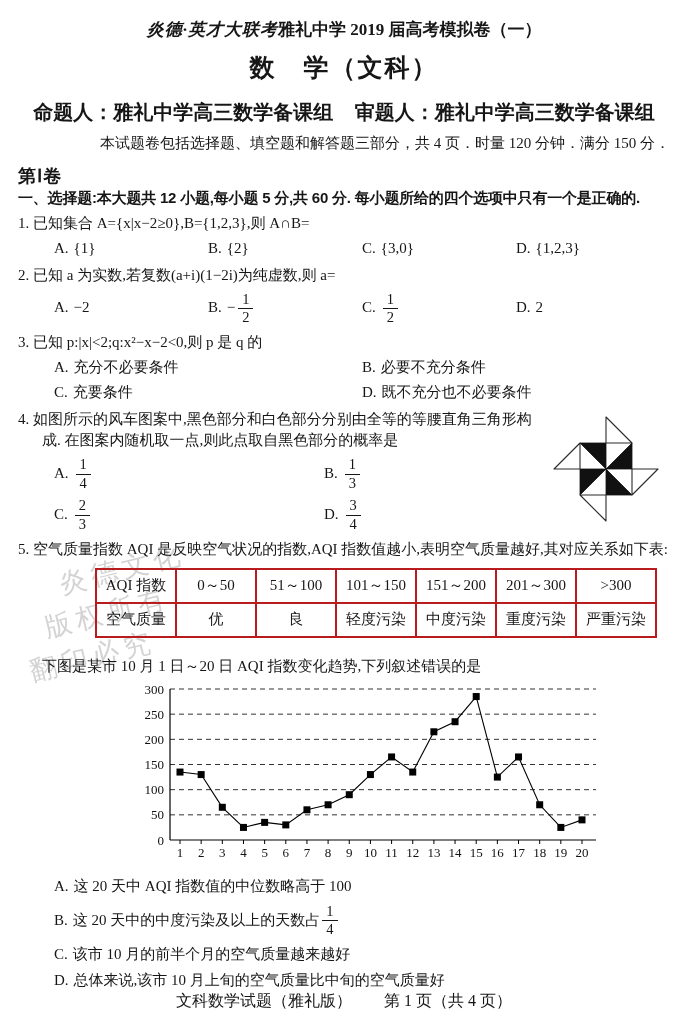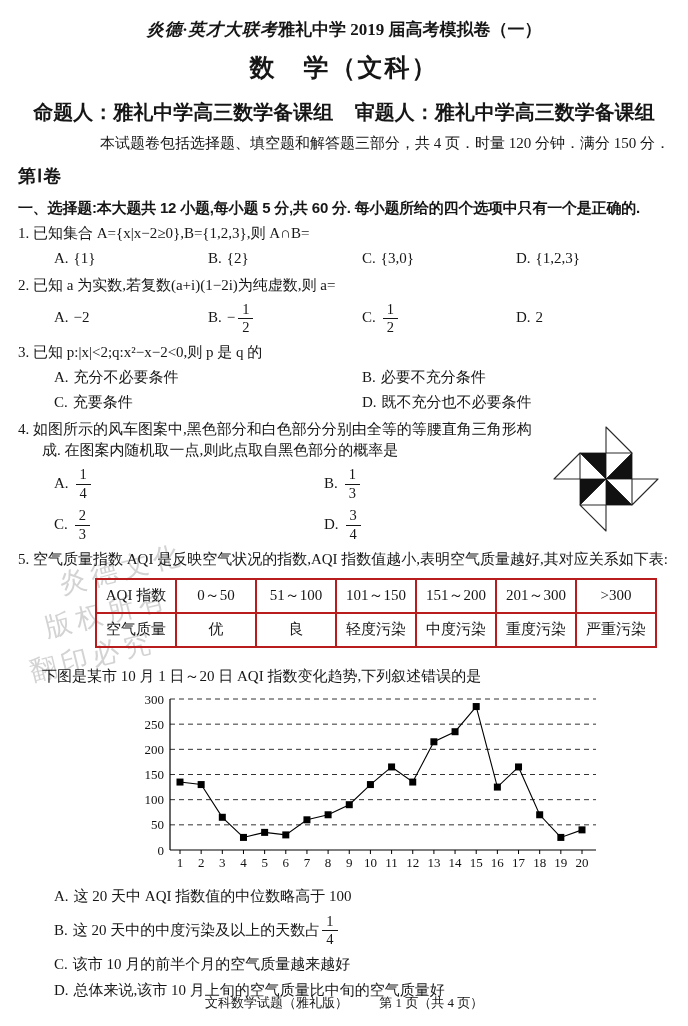--- a/index.html
+++ b/index.html
@@ -9,21 +9,21 @@
   
   .title1{text-align:center;font-size:17px;font-weight:bold;margin:2px 0 0 0;white-space:nowrap;}
   .title1 .brush{font-style:italic;font-weight:900;letter-spacing:1px;}
   .title2{text-align:center;font-size:25px;font-weight:bold;margin:10px 0 0 0;letter-spacing:2px;}
   .setters{text-align:center;font-family:"Liberation Sans", sans-serif;font-weight:bold;
            font-size:20px;margin-top:15px;}
   .setters span{margin:0 8px;}
   .instructions{margin-top:8px;text-indent:1.8em;font-size:15px;text-align:right;}
   .section-title{font-size:18px;font-weight:bold;margin-top:11px;letter-spacing:1px;}
   .intro{font-family:"Liberation Sans", sans-serif;font-weight:bold;font-size:15px;
-         margin-top:11px;white-space:nowrap;letter-spacing:-0.2px;}
+         margin-top:1px;white-space:nowrap;letter-spacing:-0.2px;}
   
   .q{margin-top:5px;line-height:1.45;}
   .q-text{padding-left:24px;text-indent:-24px;}
   .opts{display:flex;margin-top:3px;padding-left:36px;}
   .opts .opt{display:flex;align-items:center;}
   .opts4 .opt{width:25%;}
   .opts2 .opt{width:50%;}
   .opt .lbl{margin-right:5px;}
   .frac{display:inline-block;text-align:center;vertical-align:middle;line-height:1.05;
         font-size:14.5px;margin:2px 2px;}
@@ -40,21 +40,21 @@
   .aqi-table td{border:2px solid #b91c1c;text-align:center;padding:5px 8px;height:22px;
                 min-width:62px;}
   .aqi-table{border:2px solid #161616;}
   .chart-intro{margin-top:18px;padding-left:24px;}
   .chart-box{margin:2px 0 0 110px;}
   .tick{font-size:13px;font-family:"Liberation Serif", serif;fill:#111;}
   
   .optrows .optrow{display:flex;align-items:center;padding-left:36px;margin-top:4px;min-height:22px;}
   .optrows .optrow .lbl{margin-right:5px;}
   
-  .footer{position:absolute;left:0;right:0;bottom:14px;text-align:center;font-size:13px;}
+  .footer{position:absolute;left:0;right:0;bottom:14px;text-align:center;font-size:16px;}
   .footer span{margin:0 14px;}
   
   .watermark{position:absolute;left:28px;top:548px;z-index:0;pointer-events:none;}
   .watermark div{font-size:27px;letter-spacing:5px;color:rgba(110,110,110,0.30);
                  transform:rotate(-14deg);line-height:42px;}
   .wm1{margin-left:30px;} .wm2{margin-left:15px;} .wm3{margin-left:0;}
   header,main{position:relative;z-index:1;}
 </style>
 </head>
 <body>

